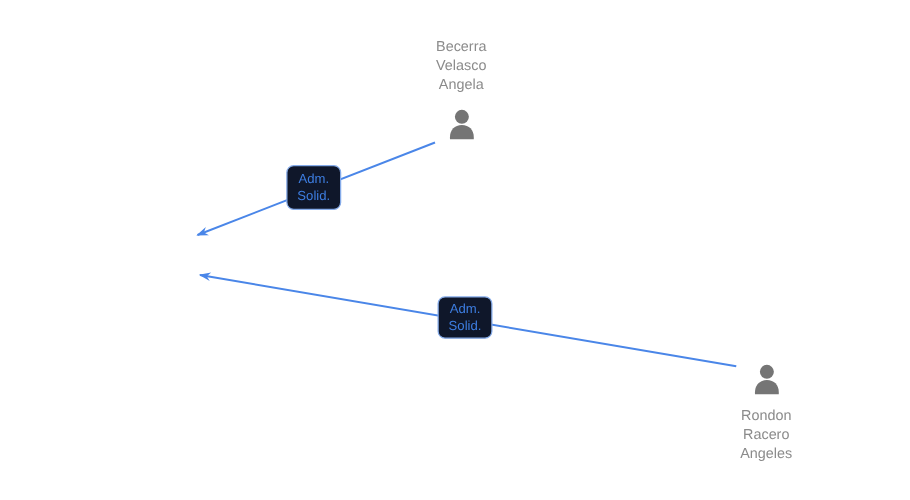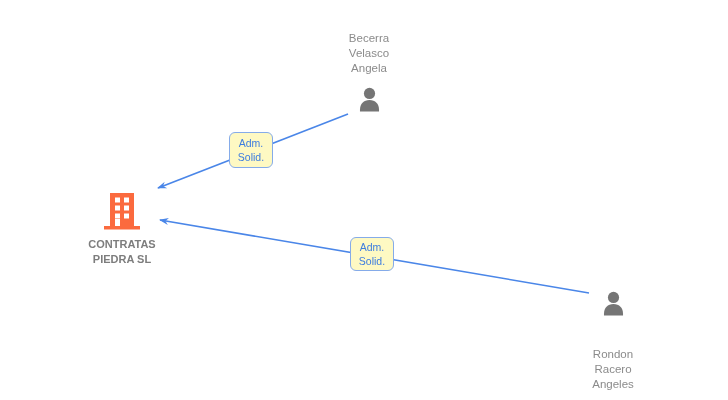--- a/index.html
+++ b/index.html
@@ -17,21 +17,21 @@
     font-size:11.5px;line-height:15px;color:#8b8b8b;
     word-spacing:60px; 
   }
   .company-label{
     width:84px;text-align:center;
     font-size:11px;line-height:15px;font-weight:bold;color:#7d7d7d;
     letter-spacing:0px;
   }
   .edge-label{
     position:absolute;z-index:4;
-    background:#fef9c3;
+    background:#0f172a;
     border:1.5px solid #85abe9;
     border-radius:6px;
     color:#3d7de0;
     font-size:10.5px;line-height:14px;
     text-align:center;
     display:flex;align-items:center;justify-content:center;
     word-spacing:40px; 
     box-sizing:border-box;
   }
   .watermark{
@@ -60,36 +60,22 @@
   </svg>
 
   <div class="node" style="left:327px;top:31px;width:84px;">
     <div class="node-label">Becerra Velasco Angela</div>
     <svg width="29" height="29" viewBox="0 0 28 28" style="margin-top:10px">
       <circle cx="14" cy="7.2" r="5.4" fill="#757575"></circle>
       <path d="M14,13.6 c-5.6,0 -9.2,3.8 -9.2,9.4 L4.8,24.6 L23.2,24.6 L23.2,23 c0,-5.6 -3.6,-9.4 -9.2,-9.4 z" fill="#757575"></path>
     </svg>
   </div>
 
-  <div class="node" style="left:80px;top:193px;width:84px;">
-    <svg width="38" height="37" viewBox="0 0 38 37">
-      <rect x="1" y="33" width="36" height="3.5" fill="#fb6a3e"></rect>
-      <rect x="7" y="0" width="24" height="33" fill="#fb6a3e"></rect>
-      <rect x="12" y="4.5" width="5" height="5" fill="#ffffff"></rect>
-      <rect x="21" y="4.5" width="5" height="5" fill="#ffffff"></rect>
-      <rect x="12" y="12.5" width="5" height="5" fill="#ffffff"></rect>
-      <rect x="21" y="12.5" width="5" height="5" fill="#ffffff"></rect>
-      <rect x="12" y="20.5" width="5" height="5" fill="#ffffff"></rect>
-      <rect x="21" y="20.5" width="5" height="5" fill="#ffffff"></rect>
-      <rect x="12" y="26" width="5" height="7" fill="#ffffff"></rect>
-    </svg>
-    <div class="company-label" style="margin-top:7px">CONTRATAS PIEDRA SL</div>
-  </div>
 
-  <div class="node" style="left:571px;top:290px;width:84px;gap:21px;">
+  <div class="node" style="left:571px;top:290px;width:84px;">
     <svg width="29" height="29" viewBox="0 0 28 28">
       <circle cx="14" cy="7.2" r="5.4" fill="#757575"></circle>
       <path d="M14,13.6 c-5.6,0 -9.2,3.8 -9.2,9.4 L4.8,24.6 L23.2,24.6 L23.2,23 c0,-5.6 -3.6,-9.4 -9.2,-9.4 z" fill="#757575"></path>
     </svg>
     <div class="node-label" style="margin-top:7px">Rondon Racero Angeles</div>
   </div>
 
   <div class="edge-label" style="left:229px;top:132px;width:44px;height:36px;">Adm. Solid.</div>
 
   <div class="edge-label" style="left:350px;top:237px;width:44px;height:34px;">Adm. Solid.</div>

